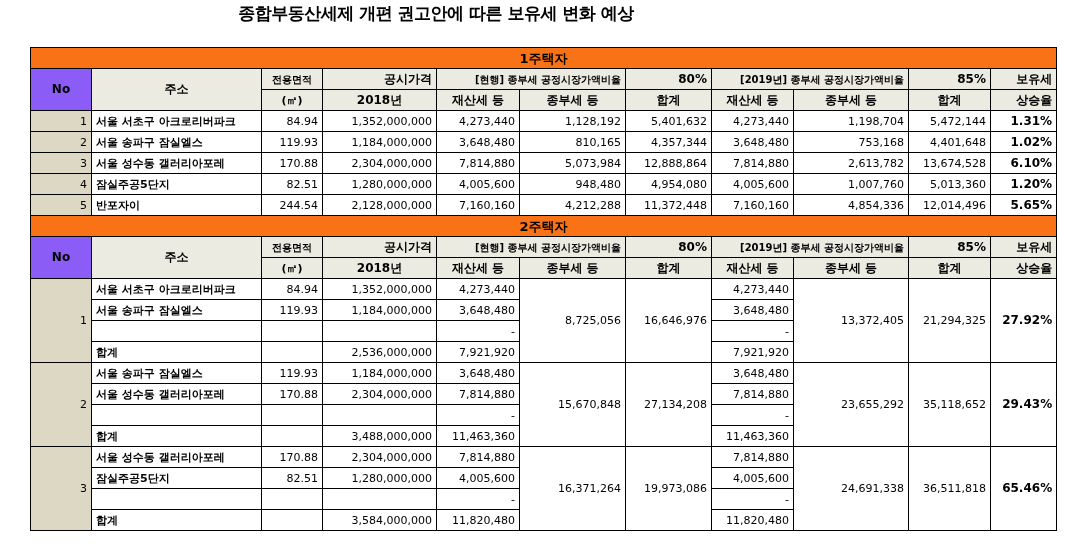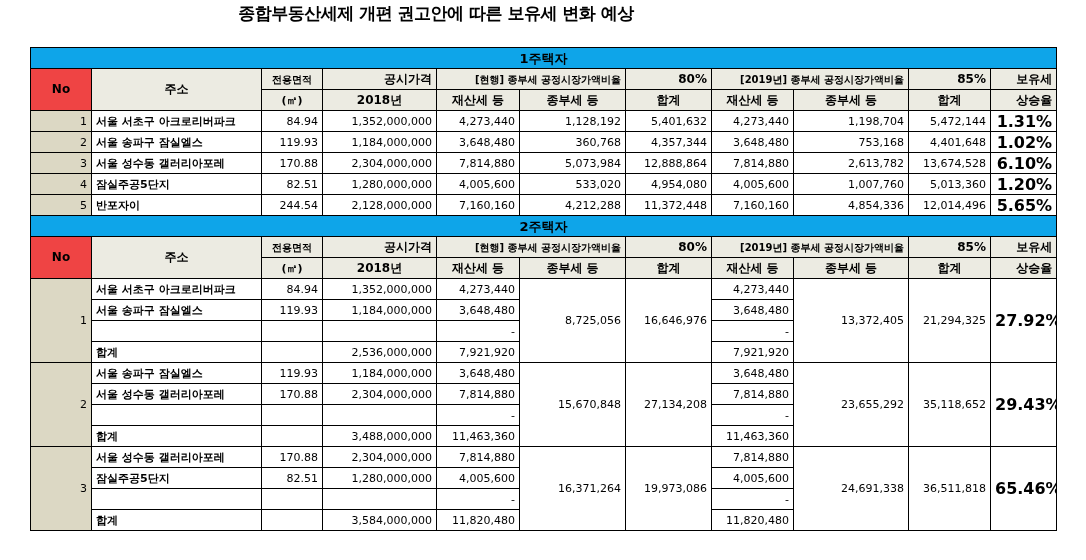--- a/index.html
+++ b/index.html
@@ -15,33 +15,33 @@
   }
   table.tax {
     position: absolute; left: 30px; top: 47px; width: 1026px;
     border-collapse: collapse; table-layout: fixed;
     font-size: 11px;
   }
   table.tax td {
     border: 1px solid #000; height: 21px; padding: 0 4px;
     white-space: nowrap; overflow: hidden; line-height: 19px;
   }
-  .band td { background: #0ea5e9; height: 21px; font-weight: bold; font-size: 13px; text-align: center; }
+  .band td { background: #f97316; height: 21px; font-weight: bold; font-size: 13px; text-align: center; }
   .hdr { background: #ecebe2; font-weight: bold; }
   .hdr.c { text-align: center; }
   .hdr.small { font-size: 10px; }
   .hdr.big { font-size: 12px; }
   .hdr.r { text-align: right; }
   .hdr.l { text-align: right; }
   .no-cell { background: #dcd8c4; text-align: right; }
-  .no-head { background: #ef4444; text-align: center; font-weight: bold; font-size: 12px; }
+  .no-head { background: #8b5cf6; text-align: center; font-weight: bold; font-size: 12px; }
   .num { text-align: right; }
   .txt { text-align: left; font-weight: bold; }
-  .pct { text-align: right; font-weight: bold; font-size: 16px; }
-  .pct.c { text-align: left; }
+  .pct { text-align: right; font-weight: bold; font-size: 12px; }
+  .pct.c { text-align: right; }
   .source {
     position: absolute; left: 30px; top: 561px; font-size: 12px;
   }
 </style>
 </head>
 <body>
 
 <div class="page-title">종합부동산세제 개편 권고안에 따른 보유세 변화 예상</div>
 
 <table class="tax">
@@ -96,21 +96,21 @@
         <td class="num">1,198,704</td>
         <td class="num">5,472,144</td>
         <td class="pct">1.31%</td>
       </tr>
       <tr>
         <td class="no-cell">2</td>
         <td class="txt">서울 송파구 잠실엘스</td>
         <td class="num">119.93</td>
         <td class="num">1,184,000,000</td>
         <td class="num">3,648,480</td>
-        <td class="num">360,768</td>
+        <td class="num">810,165</td>
         <td class="num">4,357,344</td>
         <td class="num">3,648,480</td>
         <td class="num">753,168</td>
         <td class="num">4,401,648</td>
         <td class="pct">1.02%</td>
       </tr>
       <tr>
         <td class="no-cell">3</td>
         <td class="txt">서울 성수동 갤러리아포레</td>
         <td class="num">170.88</td>
@@ -122,21 +122,21 @@
         <td class="num">2,613,782</td>
         <td class="num">13,674,528</td>
         <td class="pct">6.10%</td>
       </tr>
       <tr>
         <td class="no-cell">4</td>
         <td class="txt">잠실주공5단지</td>
         <td class="num">82.51</td>
         <td class="num">1,280,000,000</td>
         <td class="num">4,005,600</td>
-        <td class="num">533,020</td>
+        <td class="num">948,480</td>
         <td class="num">4,954,080</td>
         <td class="num">4,005,600</td>
         <td class="num">1,007,760</td>
         <td class="num">5,013,360</td>
         <td class="pct">1.20%</td>
       </tr>
       <tr>
         <td class="no-cell">5</td>
         <td class="txt">반포자이</td>
         <td class="num">244.54</td>

